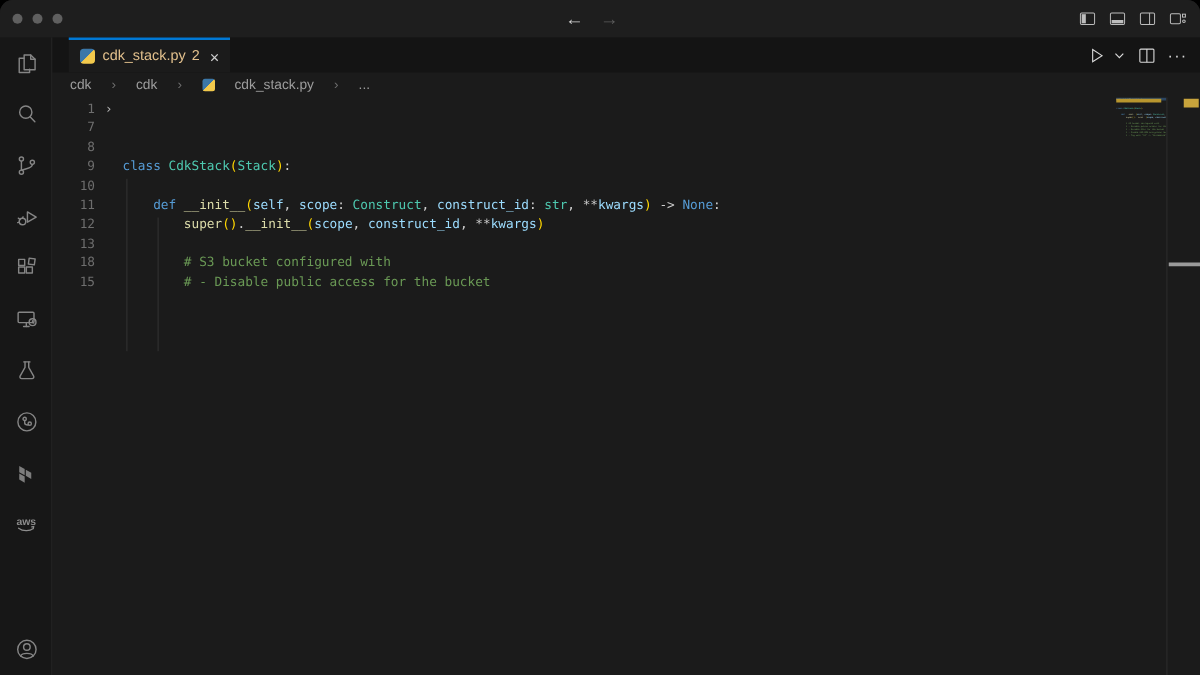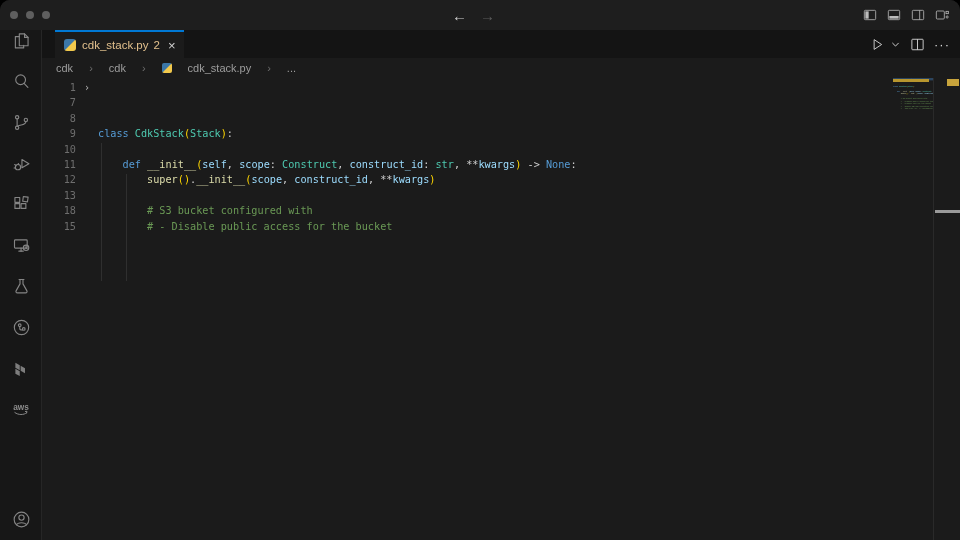--- a/index.html
+++ b/index.html
@@ -13,21 +13,21 @@
   .traffic i{width:8px;height:8px;border-radius:50%;background:#5f5f5f;display:block;}
   .nav{position:absolute;left:452px;top:0;height:30px;display:flex;align-items:center;gap:13px;font-size:15px;}
   .nav .back{color:#cfcfcf;}
   .nav .fwd{color:#5d5d5d;}
   .layoutctl{position:absolute;right:10px;top:0;height:30px;display:flex;align-items:center;gap:8px;}
   .layoutctl svg{display:block;}
 
   
   .main{position:absolute;top:30px;left:0;right:0;bottom:0;}
   .activitybar{position:absolute;left:0;top:0;bottom:0;width:42px;background:#171717;border-right:1px solid #262626;}
-  .ab-item{width:42px;height:41px;display:flex;align-items:flex-start;justify-content:center;}
+  .ab-item{width:42px;height:41px;display:flex;align-items:center;justify-content:center;}
   .ab-bottom{position:absolute;bottom:2px;left:0;width:42px;height:38px;display:flex;align-items:center;justify-content:center;}
 
   .editor-region{position:absolute;left:42px;top:0;right:0;bottom:0;background:#1b1b1b;}
 
   
   .tabstrip{position:relative;height:28px;background:#141414;display:flex;}
   .tab{margin-left:13px;height:28px;background:#1b1b1b;border-top:2px solid #0078d4;
        display:flex;align-items:center;padding:0 9px;}
   .pyicon{width:12px;height:12px;border-radius:3px;flex:none;
           background:linear-gradient(135deg,#3b77a8 0 49%,#f2c94c 51% 100%);}

